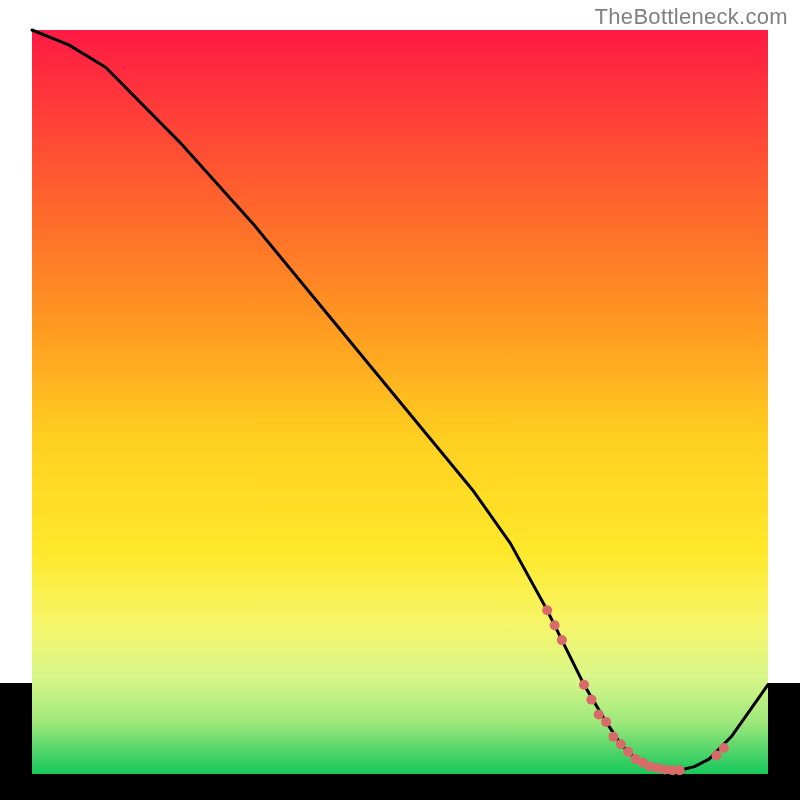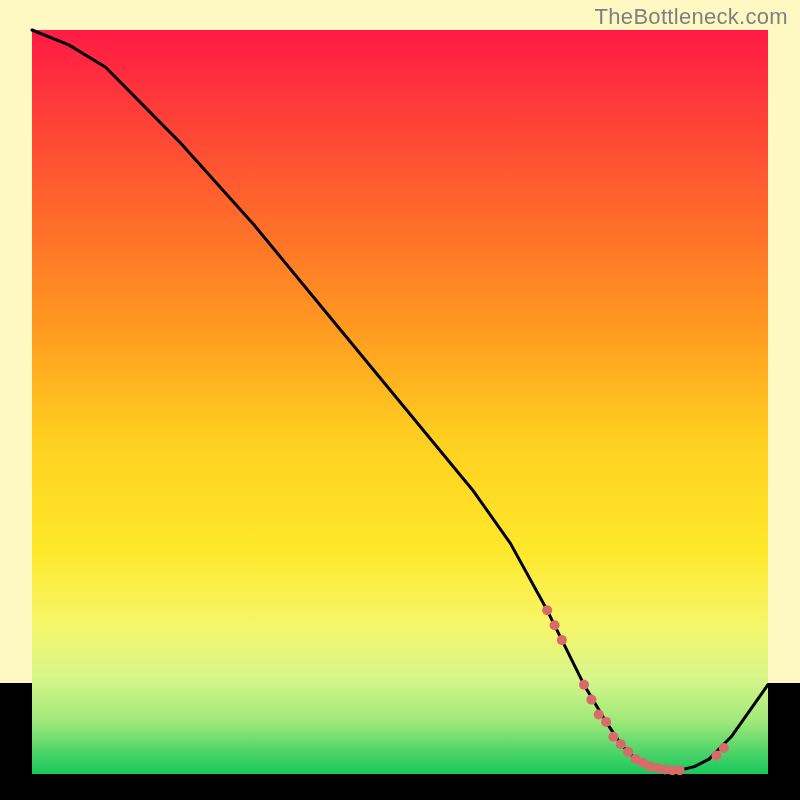--- a/index.html
+++ b/index.html
@@ -7,21 +7,21 @@
     padding: 0;
     width: 800px;
     height: 800px;
     background: #000;
     overflow: hidden;
   }
   .stage {
     position: relative;
     width: 800px;
     height: 683px;
-    background: #fef9c3;
+    background: #ffffff;
   }
   .watermark {
     position: absolute;
     top: 4px;
     right: 12px;
     font-family: Arial, Helvetica, sans-serif;
     font-size: 22px;
     color: #808080;
     letter-spacing: 0.3px;
     user-select: none;

